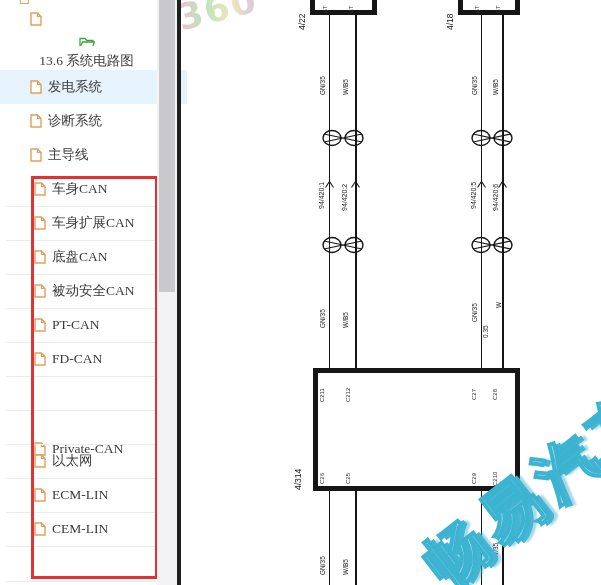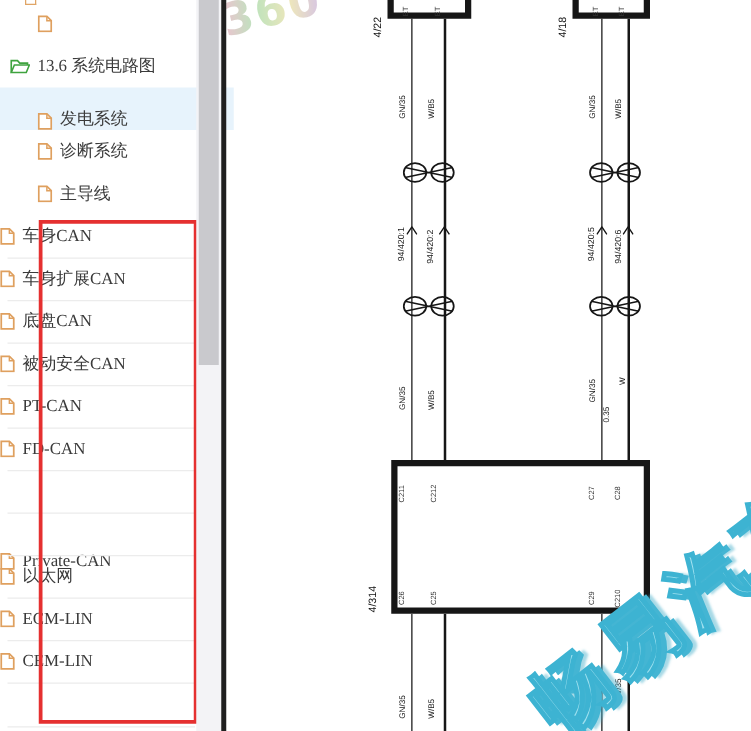--- a/index.html
+++ b/index.html
@@ -2,24 +2,24 @@
 <html><head>
 <meta charset="utf-8">
 <style>
   html,body{margin:0;padding:0;}
   body{width:601px;height:585px;overflow:hidden;background:#fff;position:relative;
        font-family:"Liberation Serif","DejaVu Serif",serif;}
   
   .sidebar{position:absolute;left:0;top:0;width:157px;height:585px;background:#fff;z-index:3;}
   .r{position:absolute;left:0;width:157px;height:34px;display:flex;align-items:center;gap:6px;
      font-size:13.5px;color:#3a3a3a;cursor:pointer;}
-  .lvl0{padding-left:8px;}
+  .lvl0{padding-left:8px;flex-direction:column;}
   .lvl1{padding-left:30px;}
-  .lvl2{}
-  .r.sel{background:#e7f3fc;align-items:flex-end;}
+  .lvl2{padding-left:34px;}
+  .r.sel{background:#e7f3fc;}
   .r .lbl{white-space:nowrap;}
   .dv{position:absolute;left:6px;width:150px;height:1px;background:#ececec;}
   .redbox{position:absolute;left:31px;top:176px;width:121px;height:397px;
           border:3px solid #e53030;z-index:4;pointer-events:none;}
   .frag{position:absolute;left:20px;top:0;width:7px;height:3px;border:1px solid #e0a566;border-top:none;background:#fff;}
   .sb-track{position:absolute;left:157px;top:0;width:20px;height:585px;background:#f3f3f6;z-index:3;}
   .sb-thumb{position:absolute;left:2px;top:0;width:16px;height:292px;background:#c9c9cd;}
   .pane-split{position:absolute;left:177px;top:0;width:4px;height:585px;background:#1f1f1f;z-index:3;}
   
   .diagram{position:absolute;left:181px;top:0;width:420px;height:585px;background:#fff;overflow:hidden;

